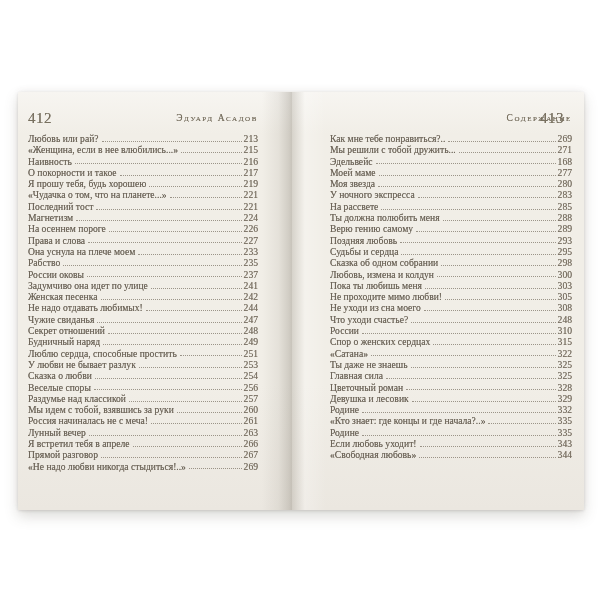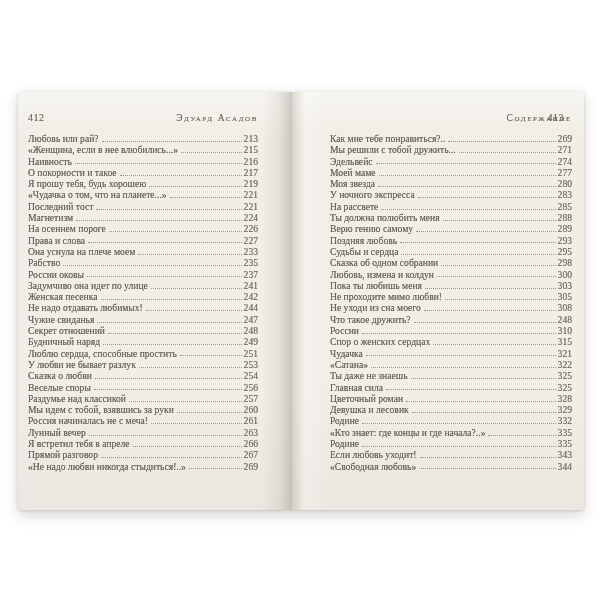--- a/index.html
+++ b/index.html
@@ -33,21 +33,21 @@
     content:"";position:absolute;top:0;left:0;width:34px;height:100%;
     background:linear-gradient(90deg,rgba(120,113,100,.22) 0%,rgba(255,255,255,.25) 38%,rgba(120,113,100,0) 100%);
     pointer-events:none;
   }
   .phead{position:relative;height:12px;margin-bottom:9px;}
   .rhead{
     position:absolute;left:5px;right:0;text-align:right;
     font-variant:small-caps;letter-spacing:1.6px;
     font-size:9.5px;line-height:12px;color:#78705f;
   }
-  .folio{position:absolute;top:0;font-size:10px;line-height:12px;color:#78705f;letter-spacing:.5px;}
+  .folio{position:absolute;top:0;font-size:15px;line-height:12px;color:#78705f;letter-spacing:.5px;}
   .phead .folio.fl{left:0;}
   .phead .folio.fr{right:8px;}
   .toc{display:block;}
   .row{
     display:flex;align-items:flex-end;
     height:11.3px;font-size:9.6px;line-height:11.3px;
     white-space:nowrap;
   }
   .title{flex:0 0 auto;}
   .leader{
@@ -266,21 +266,21 @@
 
   <div class="row">
     <span class="title">Мы решили с тобой дружить...</span>
     <span class="leader"></span>
     <span class="pnum">271</span>
   </div>
 
   <div class="row">
     <span class="title">Эдельвейс</span>
     <span class="leader"></span>
-    <span class="pnum">274</span>
+    <span class="pnum">168</span>
   </div>
 
   <div class="row">
     <span class="title">Моей маме</span>
     <span class="leader"></span>
     <span class="pnum">277</span>
   </div>
 
   <div class="row">
     <span class="title">Моя звезда</span>
@@ -349,42 +349,37 @@
     <span class="pnum">305</span>
   </div>
 
   <div class="row">
     <span class="title">Не уходи из сна моего</span>
     <span class="leader"></span>
     <span class="pnum">308</span>
   </div>
 
   <div class="row">
-    <span class="title">Что такое дружить?</span>
+    <span class="title">Что уходи счастье?</span>
     <span class="leader"></span>
     <span class="pnum">248</span>
   </div>
 
   <div class="row">
     <span class="title">России</span>
     <span class="leader"></span>
     <span class="pnum">310</span>
   </div>
 
   <div class="row">
     <span class="title">Спор о женских сердцах</span>
     <span class="leader"></span>
     <span class="pnum">315</span>
   </div>
 
-  <div class="row">
-    <span class="title">Чудачка</span>
-    <span class="leader"></span>
-    <span class="pnum">321</span>
-  </div>
 
   <div class="row">
     <span class="title">«Сатана»</span>
     <span class="leader"></span>
     <span class="pnum">322</span>
   </div>
 
   <div class="row">
     <span class="title">Ты даже не знаешь</span>
     <span class="leader"></span>

